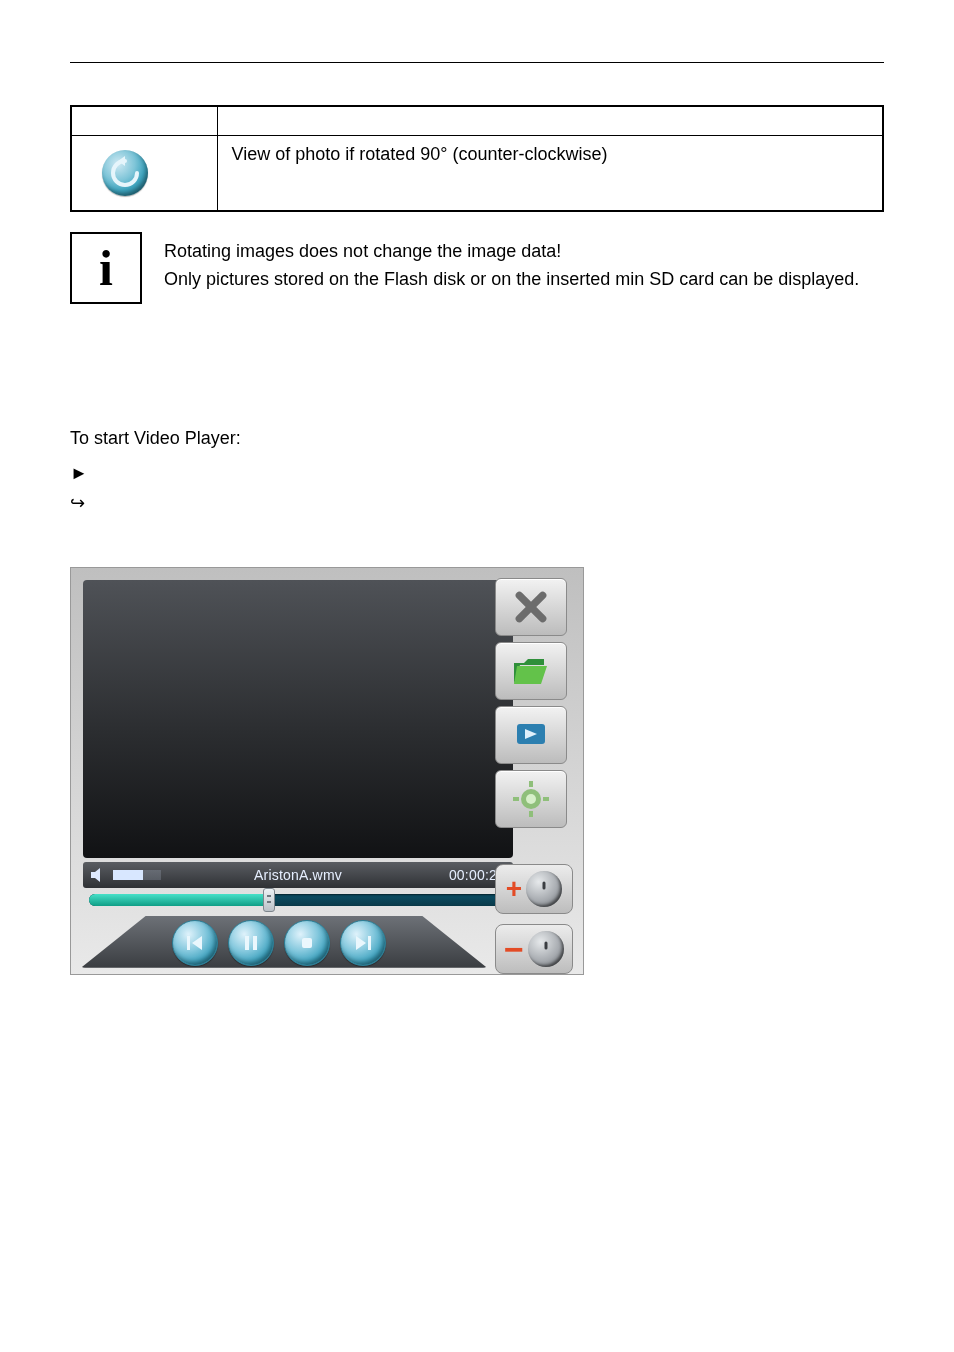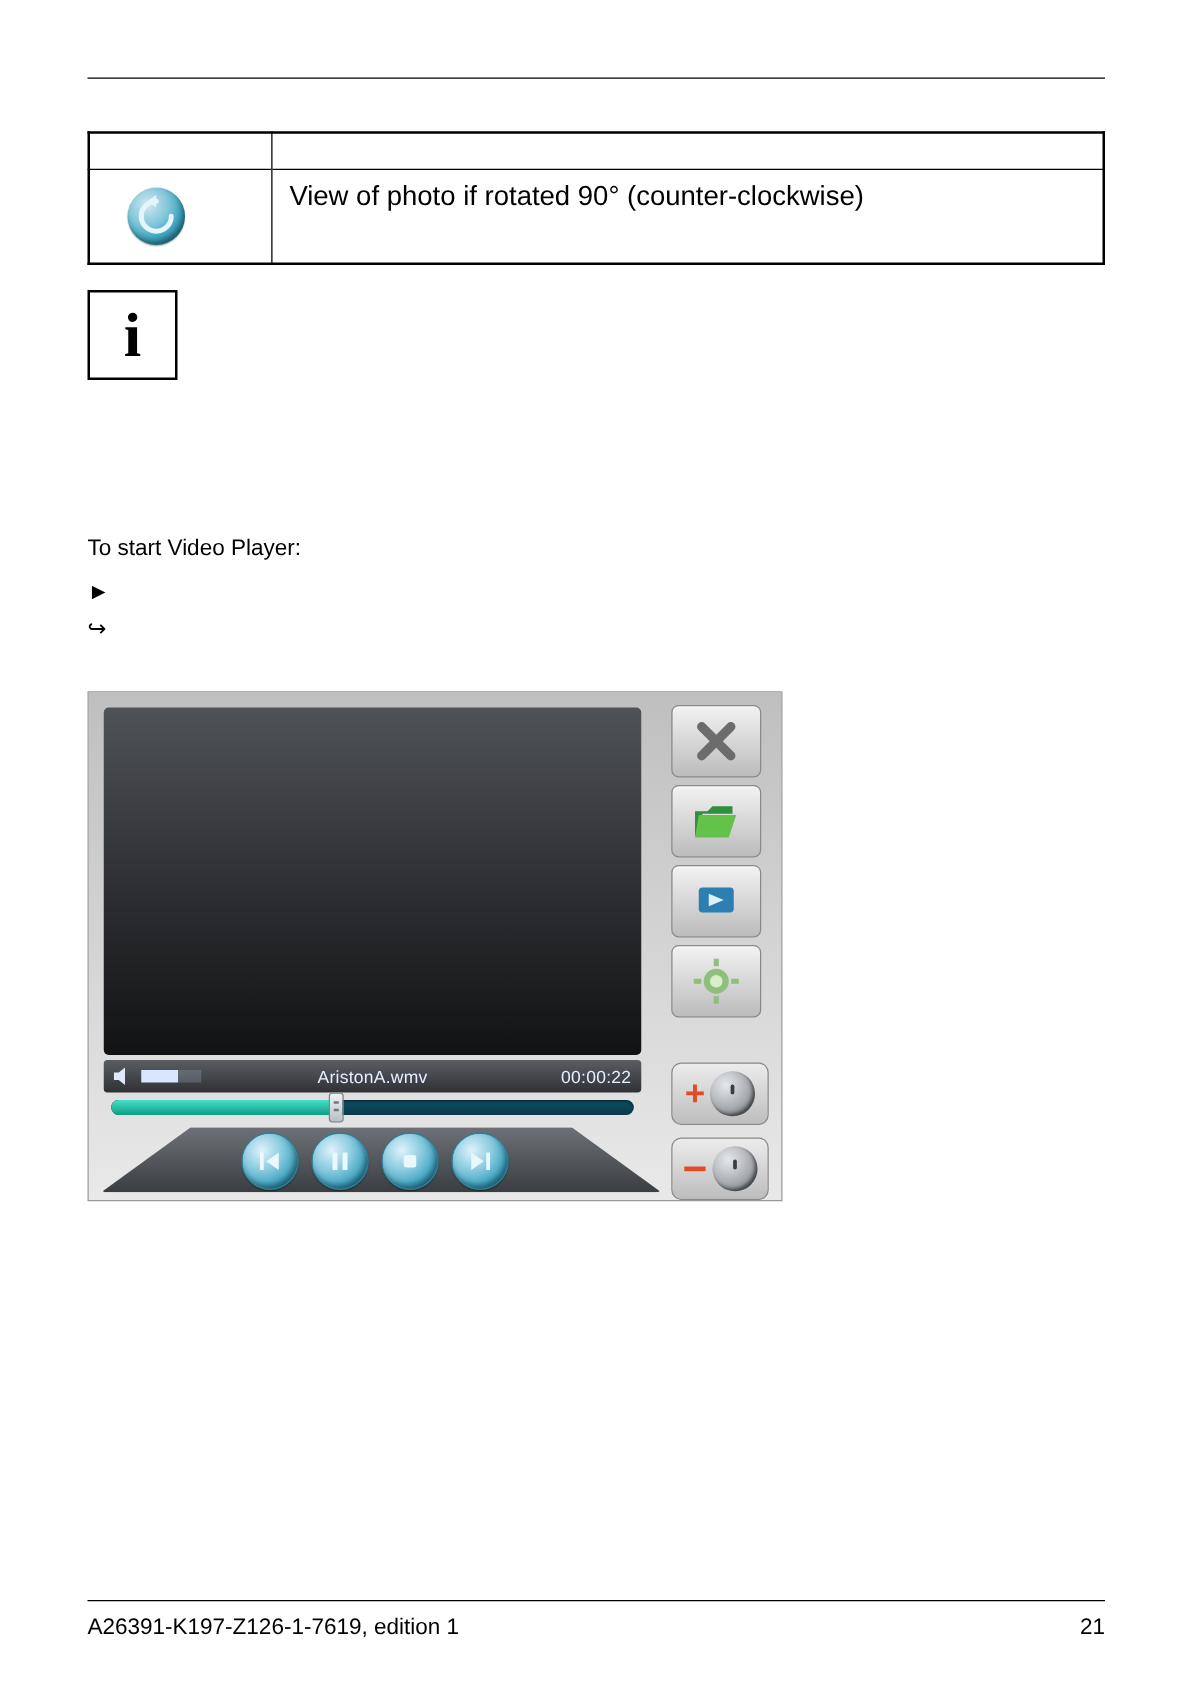--- a/index.html
+++ b/index.html
@@ -6,21 +6,21 @@
   html, body { width: 954px; height: 1352px; background: #fff; font-family: Arial, Helvetica, sans-serif; color: #000; }
   .page { padding: 62px 70px 40px 70px; position: relative; height: 100%; }
   .top-rule { border-top: 1.5px solid #000; margin-bottom: 42px; }
 
   
   table.feature { width: 100%; border-collapse: collapse; border: 2.5px solid #000; }
   table.feature td { vertical-align: top; padding: 0; }
   table.feature .row1 td { height: 18px; }
   table.feature .row td { border-top: 1px solid #000; }
   table.feature .iconcell { width: 146px; border-right: 1px solid #000; padding: 14px 0 14px 30px; }
-  table.feature .textcell { padding: 6px 14px 8px 14px; font-size: 22px; line-height: 1.35; }
+  table.feature .textcell { padding: 6px 14px 8px 14px; font-size: 18px; line-height: 1.35; }
 
   
   .icon-rotate { width: 46px; height: 46px; border-radius: 50%;
     background: radial-gradient(circle at 35% 30%, #cfe9f3 0%, #7fc5d8 38%, #3da3bd 62%, #1a6a80 100%);
     position: relative; box-shadow: inset -2px -3px 4px rgba(0,0,0,.35), 0 1px 1px rgba(0,0,0,.3); }
   .icon-rotate svg { position: absolute; left: 6px; top: 6px; }
 
   
   .icon-close { width: 46px; height: 46px; border-radius: 6px;
     background: linear-gradient(180deg, #f2f2f2 0%, #d0d0d0 48%, #a2a2a2 100%);
@@ -35,21 +35,21 @@
   .info-text { font-size: 18px; line-height: 1.55; padding-top: 6px; }
 
   
   .instr { margin-top: 119px; font-size: 18px; line-height: 1.7; }
   .instr .lead { margin-bottom: 4px; }
   .instr ul { list-style: none; }
   .instr li { display: flex; gap: 14px; }
   .instr .mk { width: 20px; flex: 0 0 20px; font-size: 18px; }
 
   
-  .shot { width: 556px; height: 408px; margin-top: 34px; background: linear-gradient(180deg,#bfbfbf 0%,#e9e9e9 100%);
+  .shot { width: 514px; height: 408px; margin-top: 48px; background: linear-gradient(180deg,#bfbfbf 0%,#e9e9e9 100%);
     border: 1px solid #999; position: relative; overflow: hidden; }
   .vid-area { position: absolute; left: 12px; top: 12px; width: 430px; height: 278px;
     background: linear-gradient(180deg,#4f5257 0%,#2b2d30 55%,#111214 100%); border-radius: 4px; }
   .right-col { position: absolute; right: 10px; top: 10px; width: 78px; display: flex; flex-direction: column; gap: 6px; }
   .rbtn { width: 72px; height: 58px; border-radius: 6px; background: linear-gradient(180deg,#f2f2f2,#bcbcbc);
     border: 1px solid #8a8a8a; display:flex; align-items:center; justify-content:center; box-shadow: inset 0 1px 0 #fff; }
   .status { position: absolute; left: 12px; top: 294px; width: 430px; height: 26px;
     background: linear-gradient(180deg,#5a5d62,#2f3135); border-radius: 3px; display:flex; align-items:center;
     color:#e6efff; font-size:14px; padding:0 8px; font-family: Arial, sans-serif; letter-spacing:.2px; }
   .status .spk { width:16px; height:14px; margin-right:6px; }
@@ -107,20 +107,24 @@
       </td>
       <td class="textcell">View of photo if rotated 90° (counter-clockwise)</td>
     </tr>
   </tbody>
     </table>
 
   <div class="info-row">
     <div class="info-box">
         <span>i</span>
       </div>
+    <div class="info-text">
+      <div>Rotating images does not change the image data!</div>
+      <div>Only pictures stored on the Flash disk or on the inserted min SD card can be displayed.</div>
+    </div>
   </div>
 
   <div class="instr">
     <div class="lead">To start Video Player:</div>
     <ul>
       <li>
         <span class="mk">►</span>
       </li>
       <li>
         <span class="mk">↪</span>
@@ -218,17 +222,13 @@
         <span class="minus">−</span>
         <span class="knob">
           <svg width="18" height="18" viewBox="0 0 18 18">
               <line x1="9" y1="3" x2="9" y2="8" stroke="#3b3e42" stroke-width="3" stroke-linecap="round"></line>
             </svg>
         </span>
       </div>
     </div>
   </div>
 
-  <div class="footer">
-    <span>A26391-K197-Z126-1-7619, edition 1</span>
-    <span>21</span>
-  </div>
 </div>
 
 </body></html>

